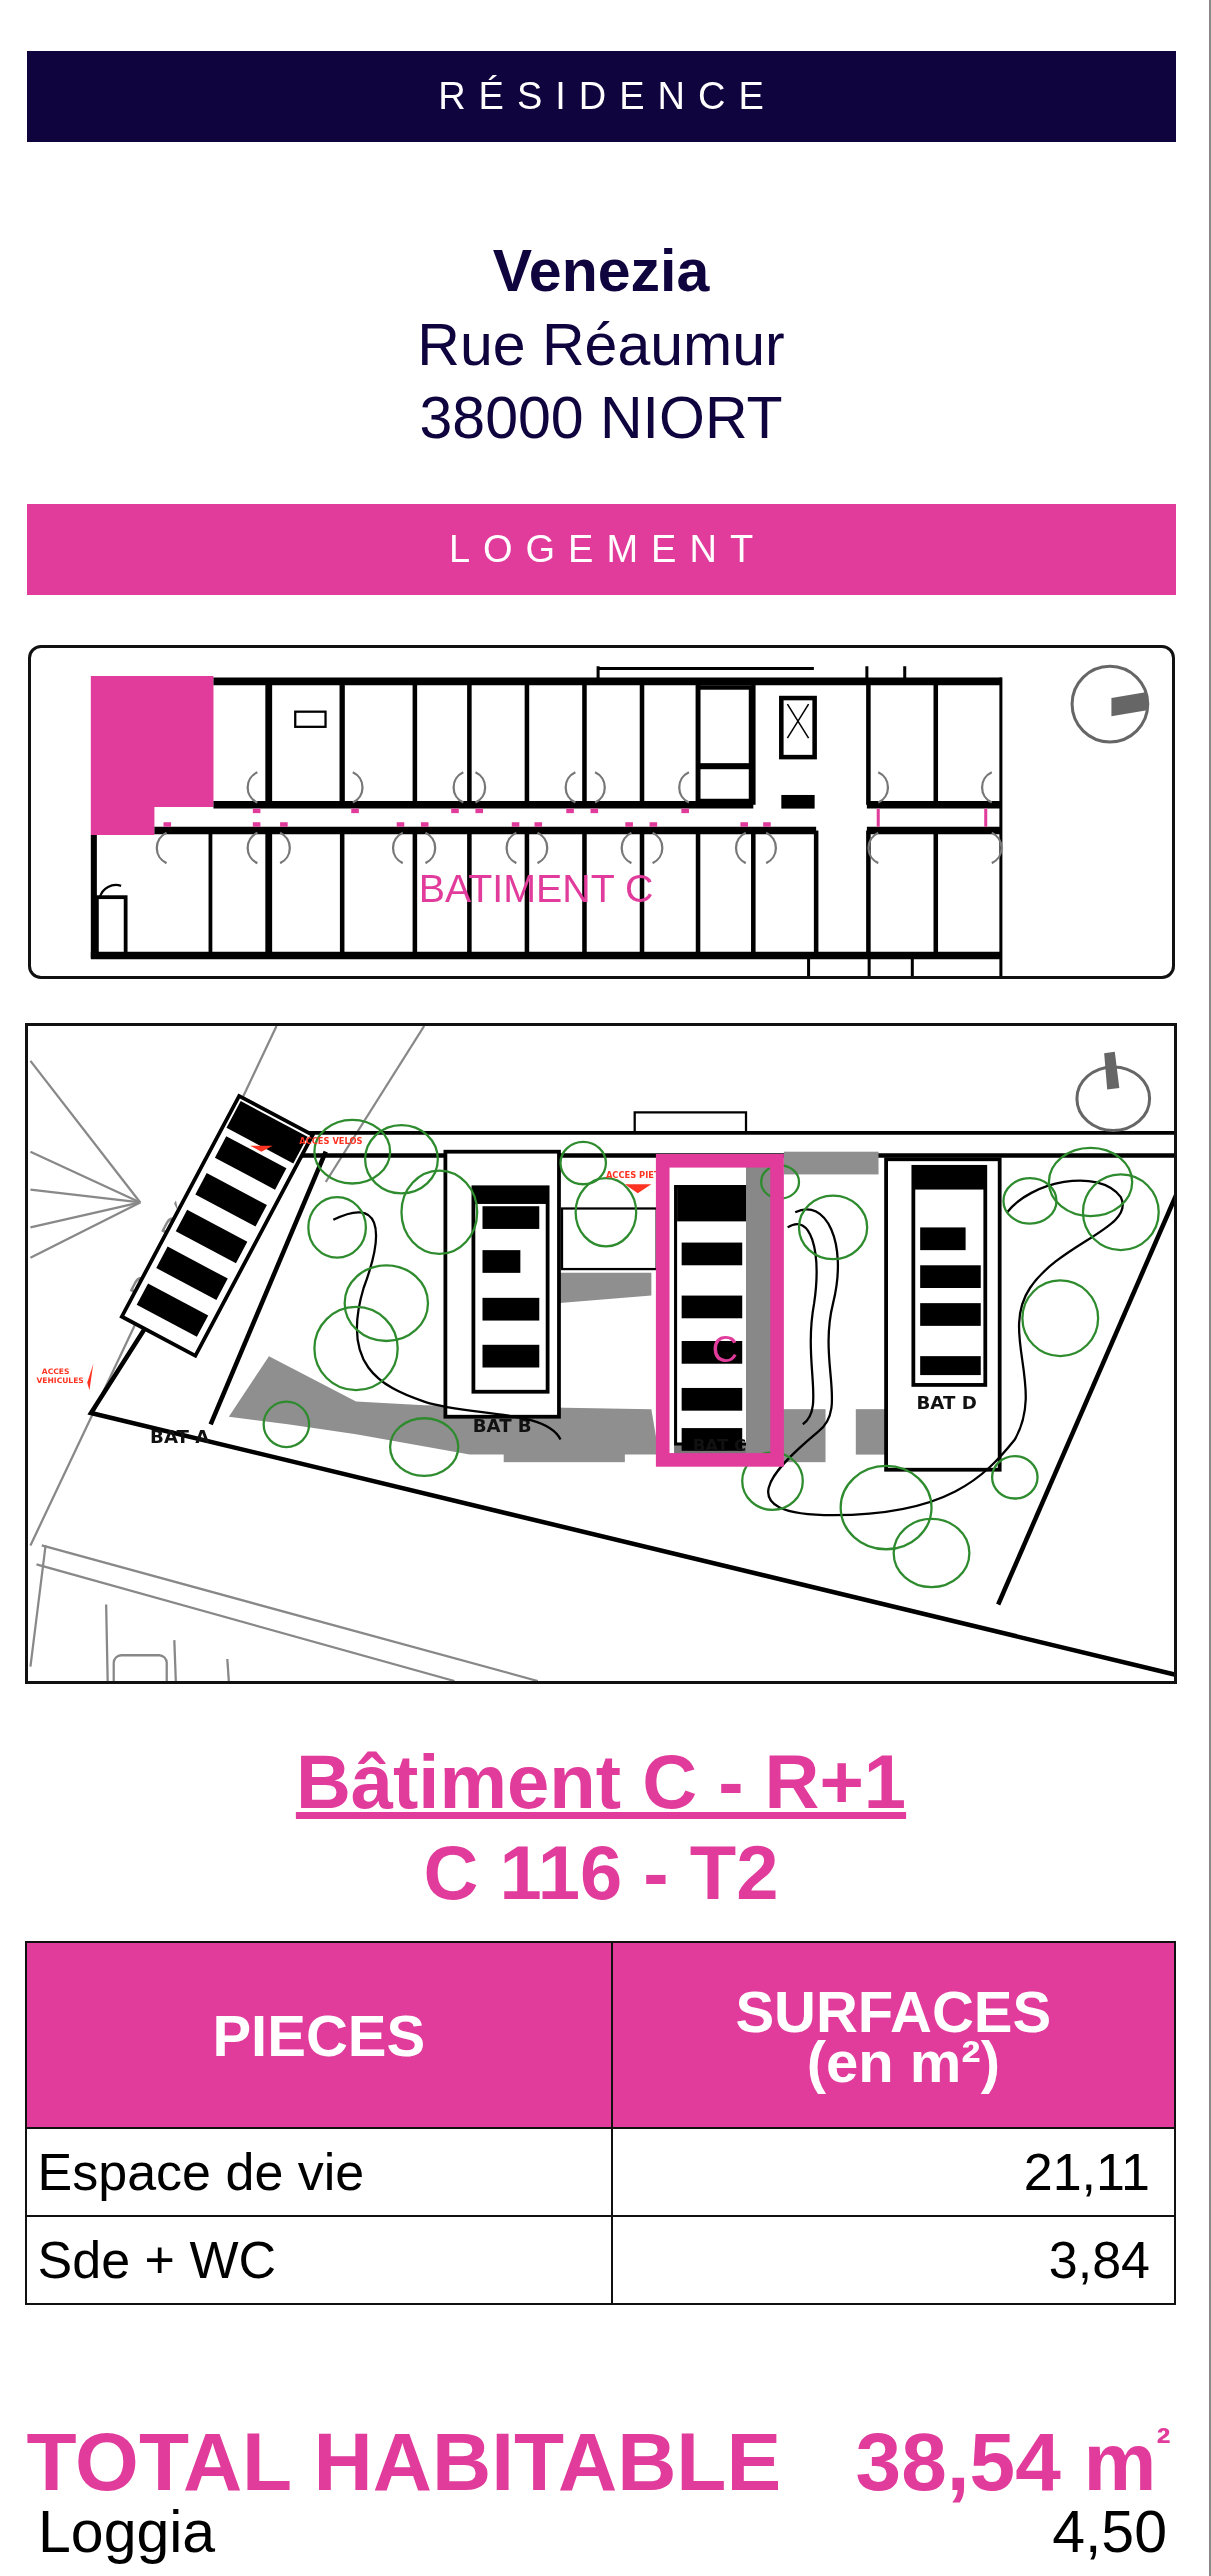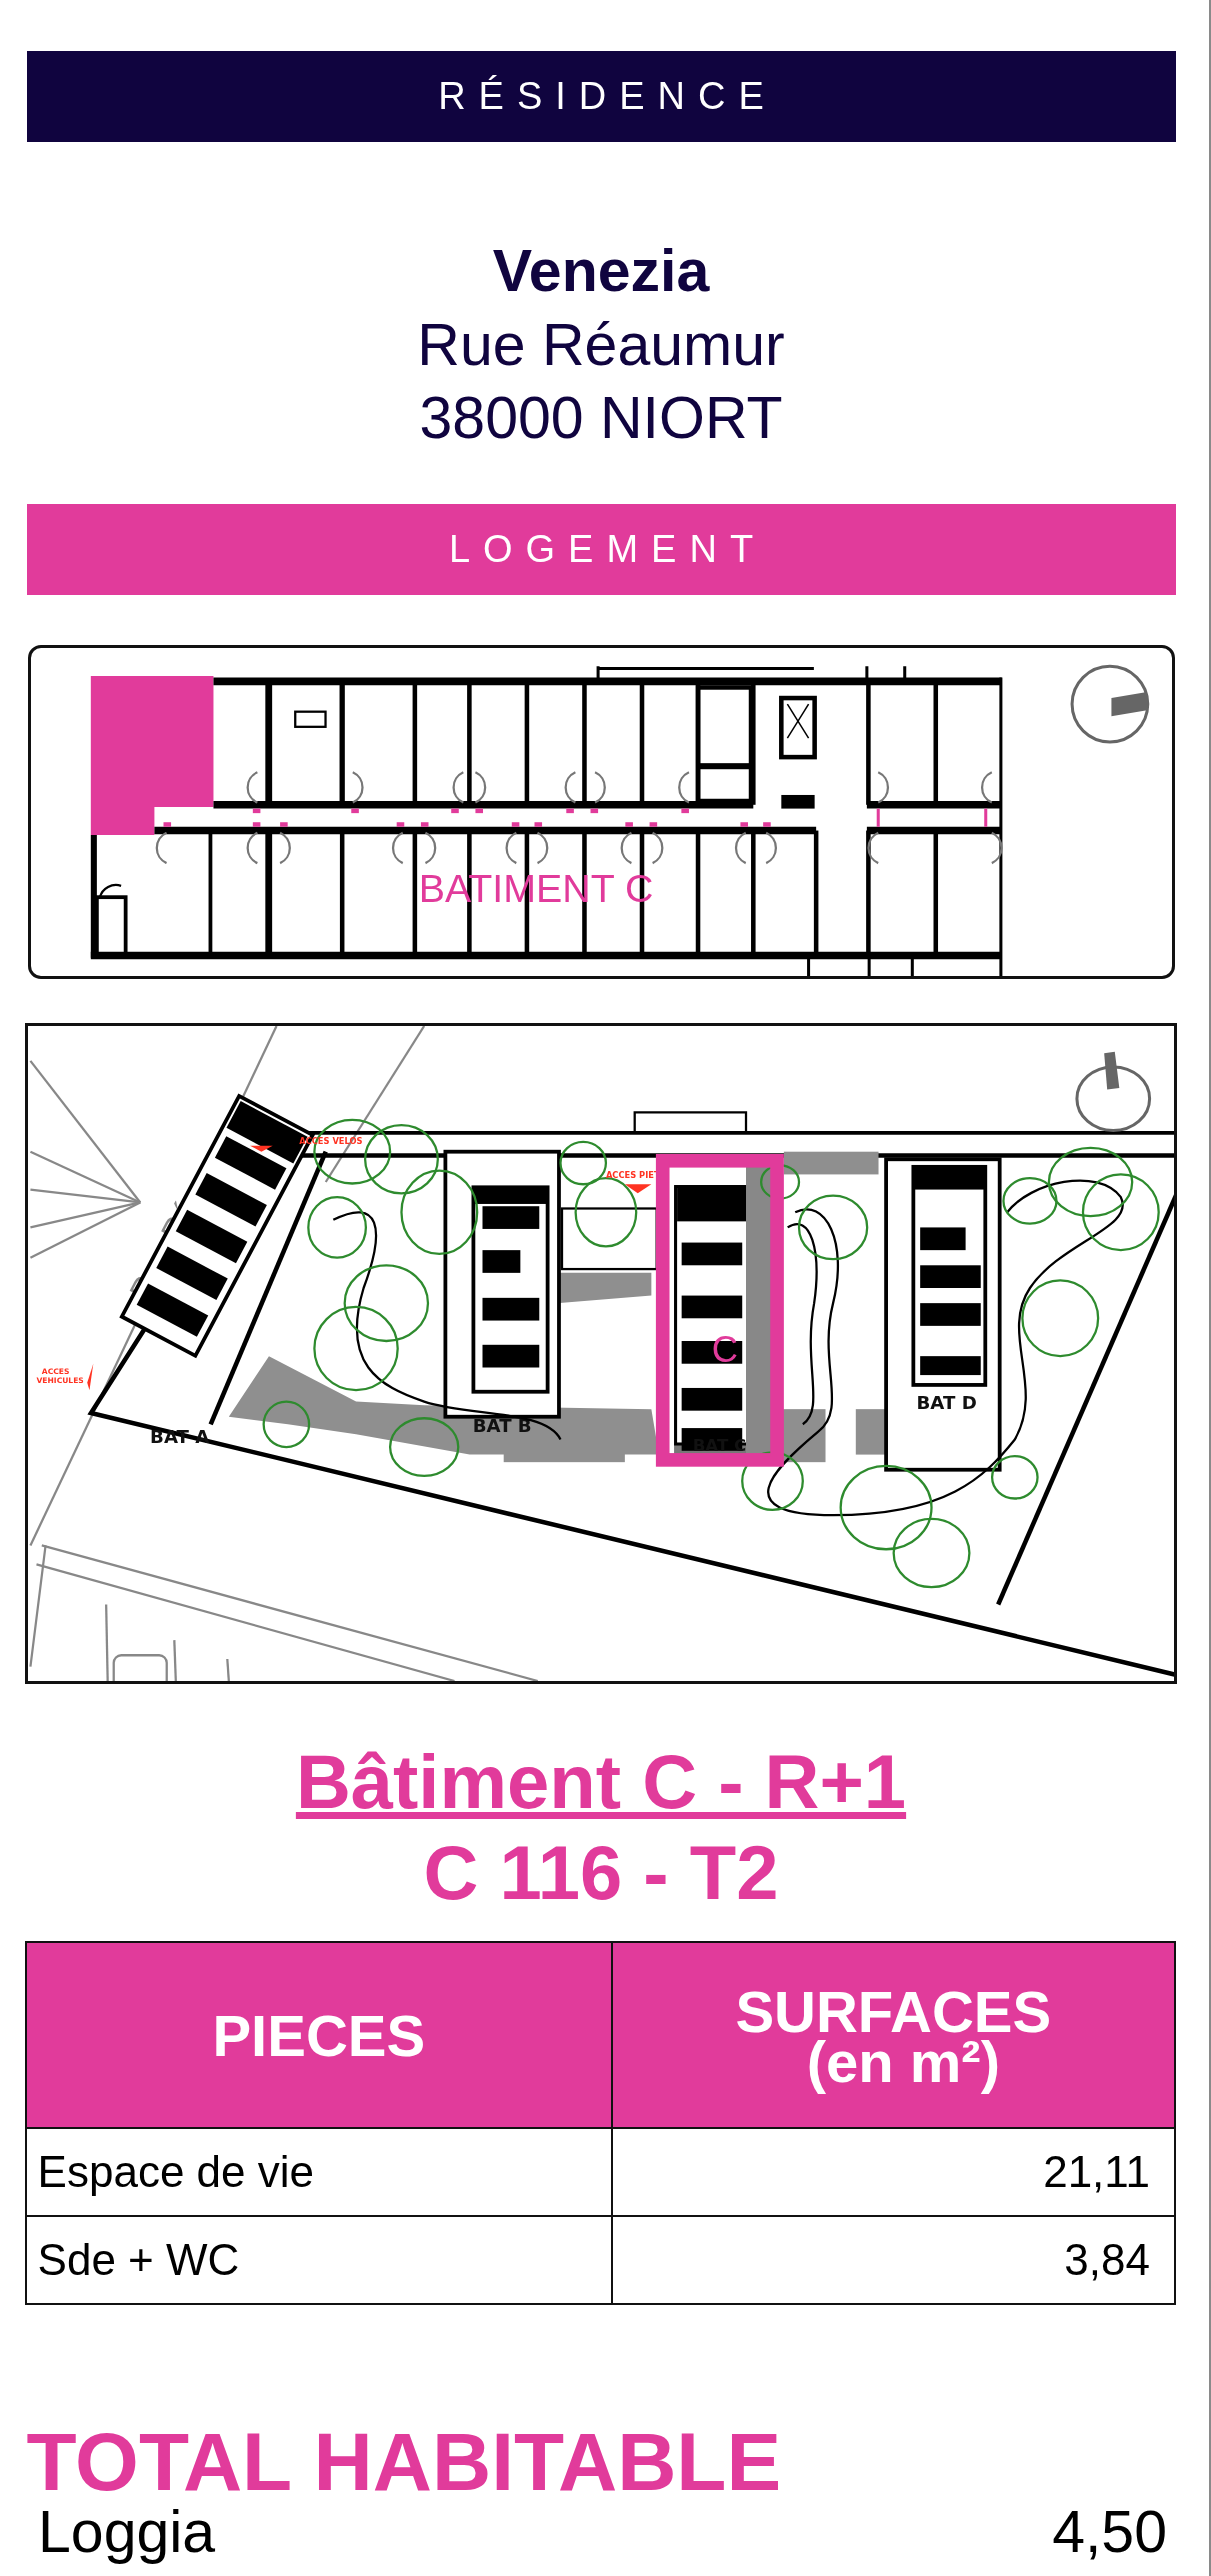--- a/index.html
+++ b/index.html
@@ -17,21 +17,21 @@
   .floorplan { left:28px; top:645px; width:1147px; height:334px;border-radius:13px; }
   .siteplan { left:25px; top:1023px; width:1152px; height:661px; }
   .plan-box svg { position:absolute; left:0; top:0; }
   .title-line { position:absolute; left:26.5px; width:1149px; text-align:center; color:#E13B9B; font-weight:bold; font-size:76px; line-height:76px; }
   .title-1 { top:1744px;text-decoration:underline; }
   .title-2 { top:1835px; }
   .surface-table { position:absolute; left:25px; top:1941px; width:1151px; border-collapse:collapse; }
   .surface-table th, .surface-table td { border:2.3px solid #111; padding:0; }
   .surface-table th { background:#E13B9B; color:#fff; font-weight:bold; height:184px; text-align:center; font-size:58px; line-height:53px; }
   .surface-table th .sub { display:block; font-size:58px; line-height:47px;margin-left:20px; }
-  .surface-table td { height:86px; font-size:44px; color:#000; }
+  .surface-table td { height:86px; font-size:52px; color:#000; }
   .surface-table td.col-label { width:573px; padding-left:10.6px; text-align:left; }
   .surface-table td.col-value { text-align:right; padding-right:24px; }
   .total-row { position:absolute; left:26.5px; top:2420px; width:1144px; height:83px; color:#E13B9B; font-weight:bold; font-size:82px; line-height:83px; }
   .total-label { position:absolute; left:0; top:0; }
   .total-value { position:absolute; right:0; top:0; }
   .total-value sup { font-size:42px; vertical-align:top; line-height:45px; }
   .loggia-row { position:absolute; left:38px; top:2500px; width:1129px; height:68px; color:#000; font-size:59px; line-height:65px; }
   .loggia-label { position:absolute; left:0; top:0; }
   .loggia-value { position:absolute; right:0; top:0; }
 </style>
@@ -328,19 +328,20 @@
     </tr>
     <tr>
       <td class="col-label">Sde + WC</td>
       <td class="col-value">3,84</td>
     </tr>
   </tbody>
 </table>
 
 <div class="total-row">
   <span class="total-label">TOTAL HABITABLE</span>
+  <span class="total-value"><span>38,54 m</span><sup>²</sup></span>
 </div>
 
 <div class="loggia-row">
   <span class="loggia-label">Loggia</span>
   <span class="loggia-value">4,50</span>
 </div>
 
 
 </body></html>

